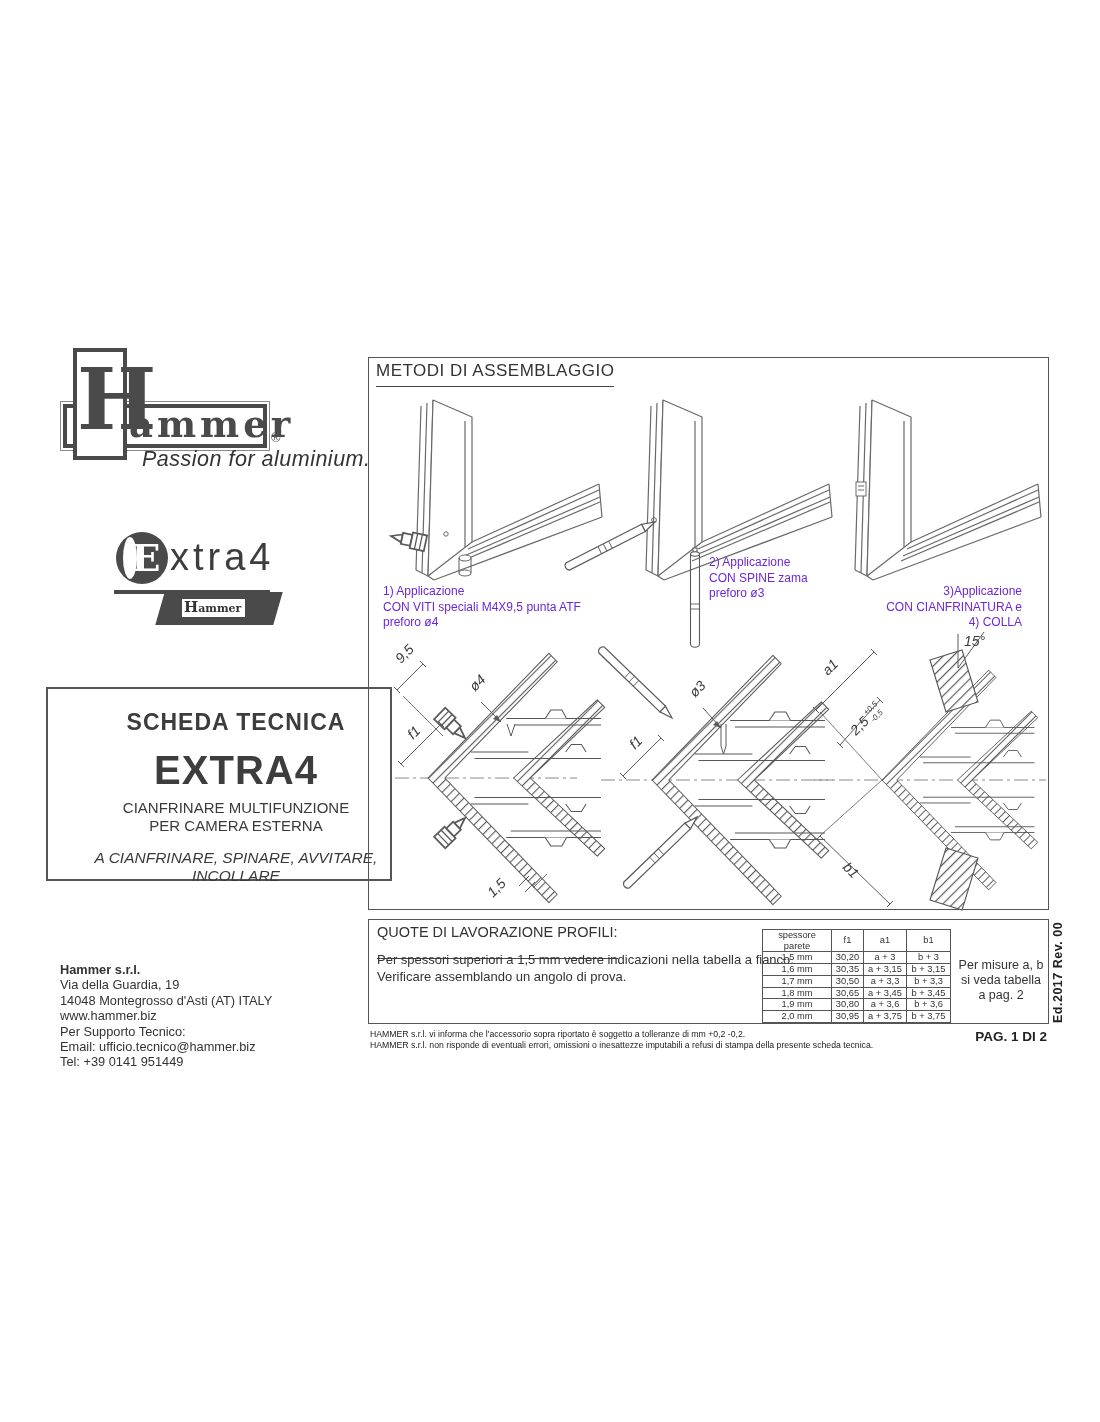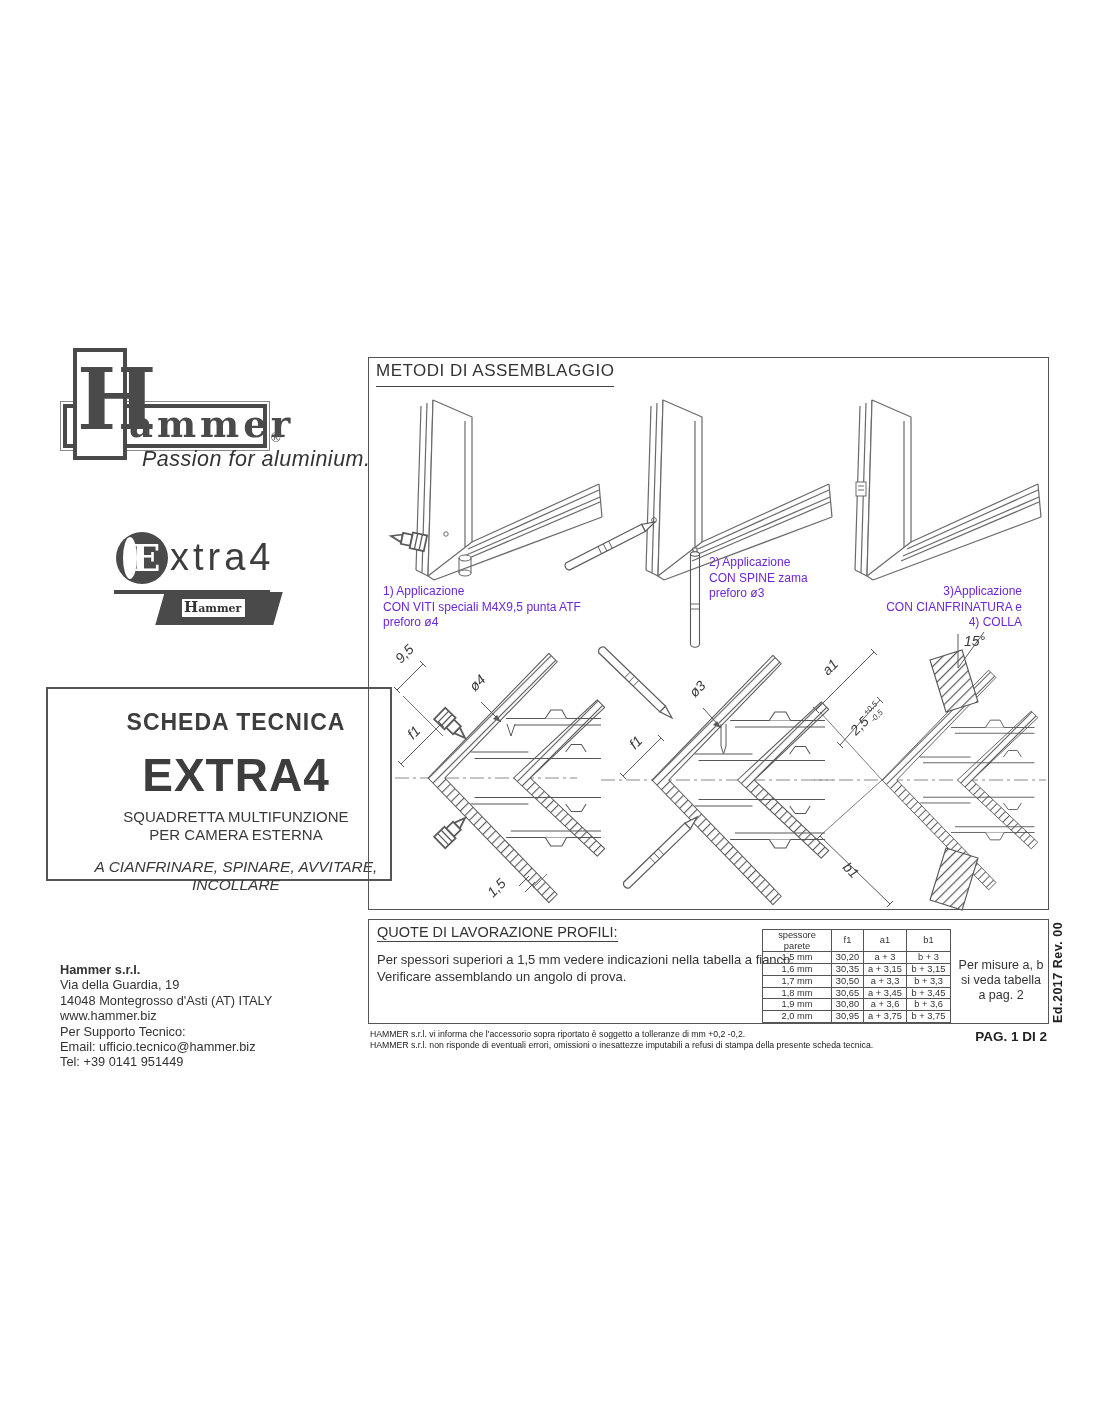--- a/index.html
+++ b/index.html
@@ -26,37 +26,37 @@
   .x4-rest{position:absolute;left:58px;top:8px;font-size:38px;font-weight:500;letter-spacing:4px;color:#3d3d3d;}
   .x4-bar{position:absolute;left:2px;top:62px;width:156px;height:4px;background:#4a4a4a;}
   .x4-para{position:absolute;left:48px;top:64px;width:118px;height:33px;background:#4a4a4a;transform:skewX(-16deg);}
   .x4-mini{position:absolute;left:62px;top:70px;background:#fff;border:1px solid #4a4a4a;padding:0 4px 0 2px;
            font:bold 11px "DejaVu Serif",serif;color:#333;line-height:16px;white-space:nowrap;margin-left:7px;}
   .x4-mini b{font-size:15px;}
 
   
   .st-box{left:46px;top:687px;width:308px;height:190px;border:2px solid #555;text-align:center;padding-left:34px;}
   .st-h1{margin-top:20px;font-size:23px;font-weight:bold;letter-spacing:1px;color:#3d3d3d;}
-  .st-h2{margin-top:12px;font-size:46px;font-weight:bold;letter-spacing:1px;color:#3d3d3d;}
+  .st-h2{margin-top:12px;font-size:40px;font-weight:bold;letter-spacing:1px;color:#3d3d3d;}
   .st-sub{margin-top:6px;font-size:15px;line-height:18px;color:#3a3a3a;}
   .st-desc{margin-top:14px;font-size:15.5px;line-height:18px;color:#3a3a3a;font-style:italic;}
 
   
   .addr{left:60px;top:962px;font-size:12.8px;line-height:15.4px;color:#333;}
   .addr .b{font-weight:bold;}
 
   
   .main-box{left:368px;top:357px;width:679px;height:551px;border:1.5px solid #555;}
   .mb-title{position:absolute;left:8px;top:5px;font-size:17px;letter-spacing:0.5px;color:#333;
             border-bottom:1.5px solid #444;padding-bottom:5px;}
   .cap{position:absolute;font-size:12px;line-height:15.5px;color:#6d28d9;}
 
   
   .q-box{left:368px;top:919px;width:679px;height:103px;border:1.5px solid #555;}
-  .q-title{position:absolute;left:8px;top:4px;font-size:14.5px;color:#333;border-bottom:1.4px solid #444;padding-bottom:1px;}
+  .q-title{position:absolute;left:8px;top:4px;font-size:14.5px;color:#333;border-bottom:1.4px solid #444;padding-bottom:18px;}
   .q-text{position:absolute;left:8px;top:31px;font-size:13px;line-height:17px;color:#333;}
   .q-note{position:absolute;left:585px;top:38px;width:94px;text-align:center;font-size:12.5px;line-height:15px;color:#333;}
 
   table.pt{position:absolute;left:762px;top:929px;border-collapse:collapse;font-size:9.3px;color:#333;}
   table.pt th,table.pt td{border:1px solid #555;text-align:center;padding:0 2px;height:10.7px;line-height:10.7px;font-weight:normal;}
   .ptc0{width:64px;} .ptc1{width:27px;} .ptc2{width:38px;} .ptc3{width:39px;}
 
   .edition{left:1051px;top:909px;height:114px;width:17px;writing-mode:vertical-rl;transform:rotate(180deg);
            font-weight:bold;font-size:12.5px;color:#222;letter-spacing:0.5px;}
   .foot1{left:370px;top:1029px;font-size:8.7px;color:#222;line-height:11px;}
@@ -135,21 +135,21 @@
     <div class="x4-rest">xtra4</div>
     <div class="x4-bar"></div>
     <div class="x4-para"></div>
     <div class="x4-mini"><b>H</b><span>ammer</span></div>
   </div>
 
   <div class="abs st-box">
     <div class="st-h1">SCHEDA TECNICA</div>
     <div class="st-h2">EXTRA4</div>
     <div class="st-sub">
-      <div>SQUADRETTA MULTIFUNZIONE</div>
+      <div>CIANFRINARE MULTIFUNZIONE</div>
       <div>PER CAMERA ESTERNA</div>
     </div>
     <div class="st-desc">
       <div>A CIANFRINARE, SPINARE, AVVITARE,</div>
       <div>INCOLLARE</div>
     </div>
   </div>
 
   <div class="abs addr">
     <div class="b">Hammer s.r.l.</div>

